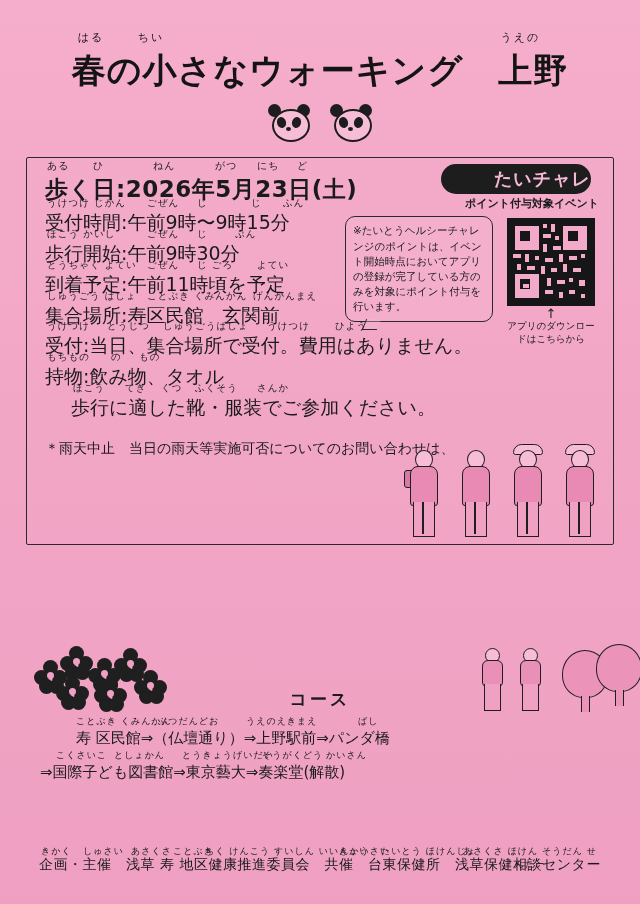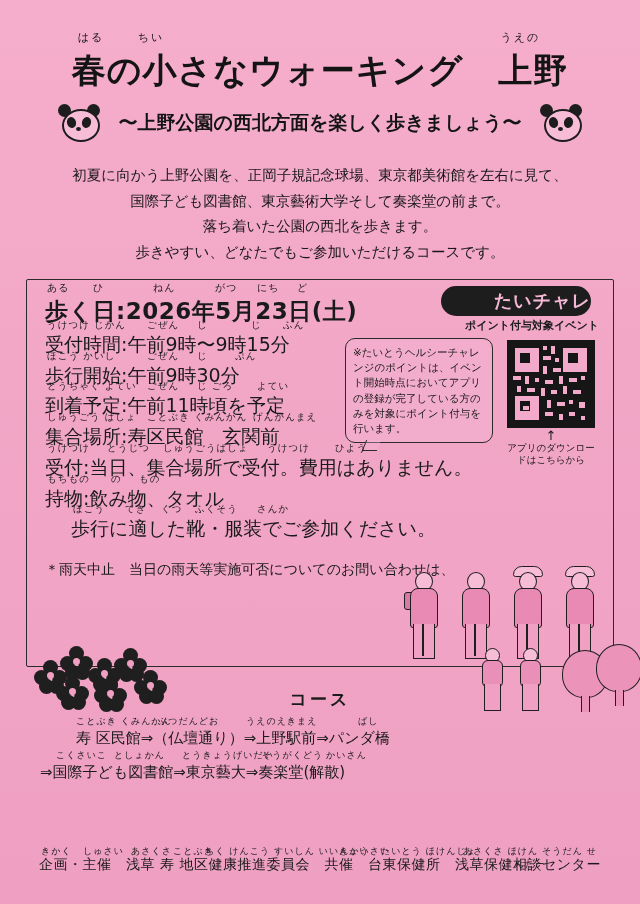--- a/index.html
+++ b/index.html
@@ -426,38 +426,31 @@
 
     <div class="subtitle-row">
       <span class="panda">
         <span class="ear l"></span>
           <span class="ear r"></span>
         <span class="head"></span>
         <span class="eye l"></span>
           <span class="eye r"></span>
         <span class="nose"></span>
       </span>
-      <span class="subtitle">〜上野公園の西北方面を楽しく歩きましょう〜</span>
       <span class="panda">
         <span class="ear l"></span>
           <span class="ear r"></span>
         <span class="head"></span>
         <span class="eye l"></span>
           <span class="eye r"></span>
         <span class="nose"></span>
       </span>
     </div>
   </div>
 
-  <div class="intro">
-    <div>初夏に向かう上野公園を、正岡子規記念球場、東京都美術館を左右に見て、</div>
-    <div>国際子ども図書館、東京藝術大学そして奏楽堂の前まで。</div>
-    <div>落ち着いた公園の西北を歩きます。</div>
-    <div>歩きやすい、どなたでもご参加いただけるコースです。</div>
-  </div>
 
   <div class="info-box">
 
     
     <div class="badge">
       <div class="pill">たいチャレ</div>
       <div class="sub">ポイント付与対象イベント</div>
     </div>
 
     

